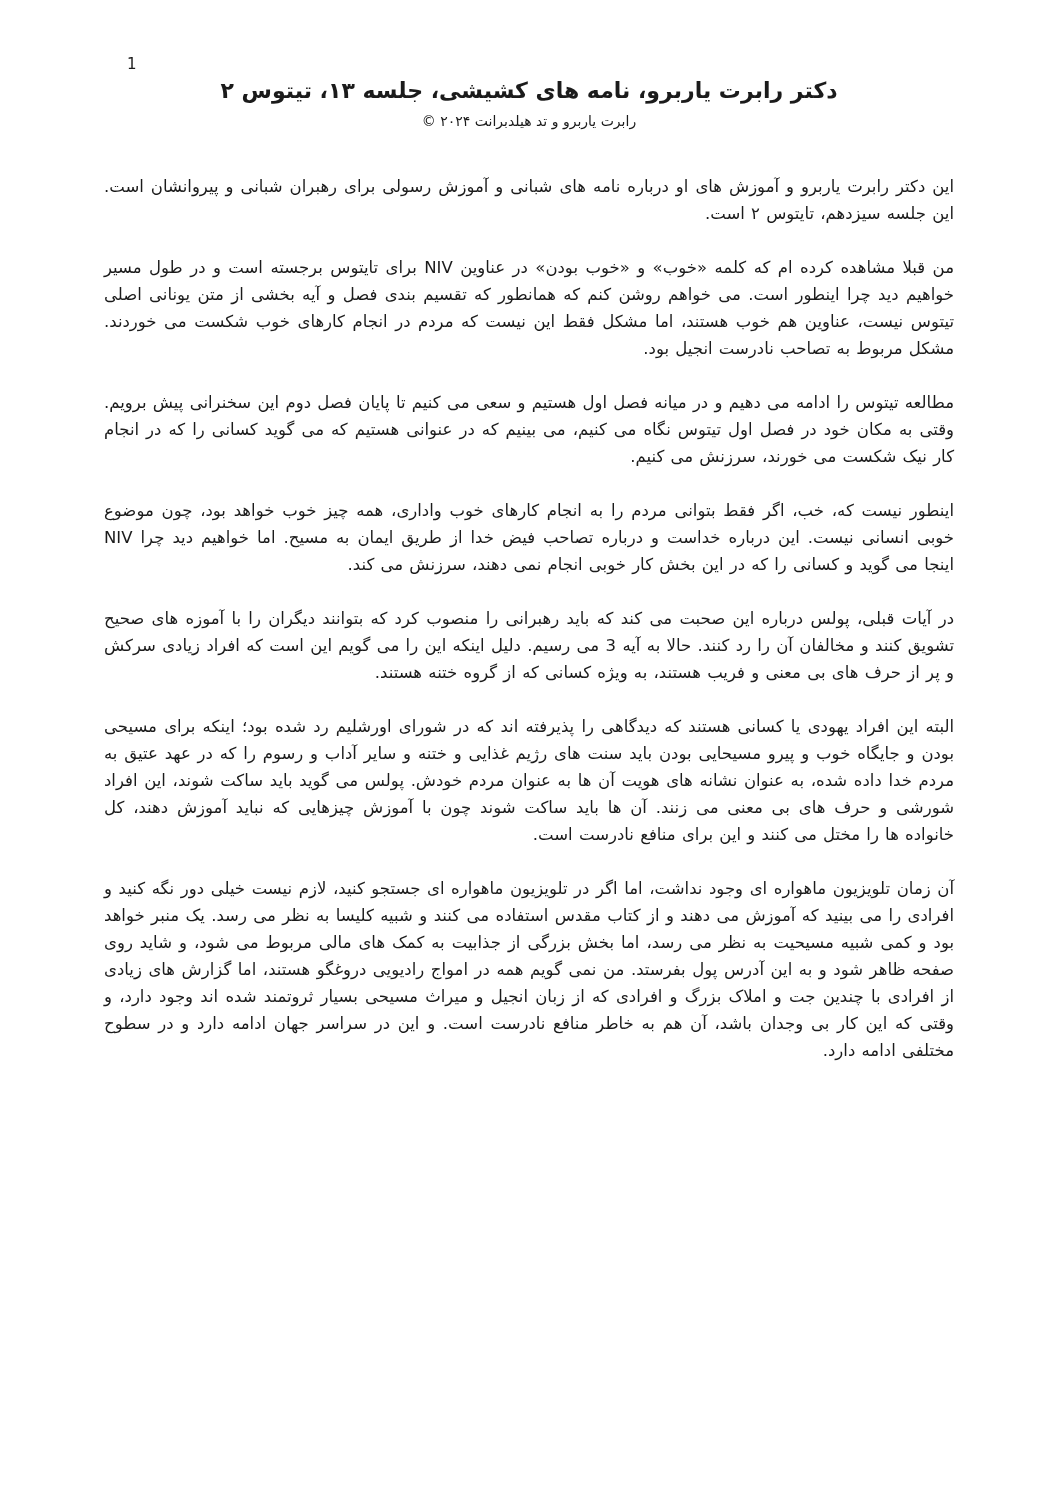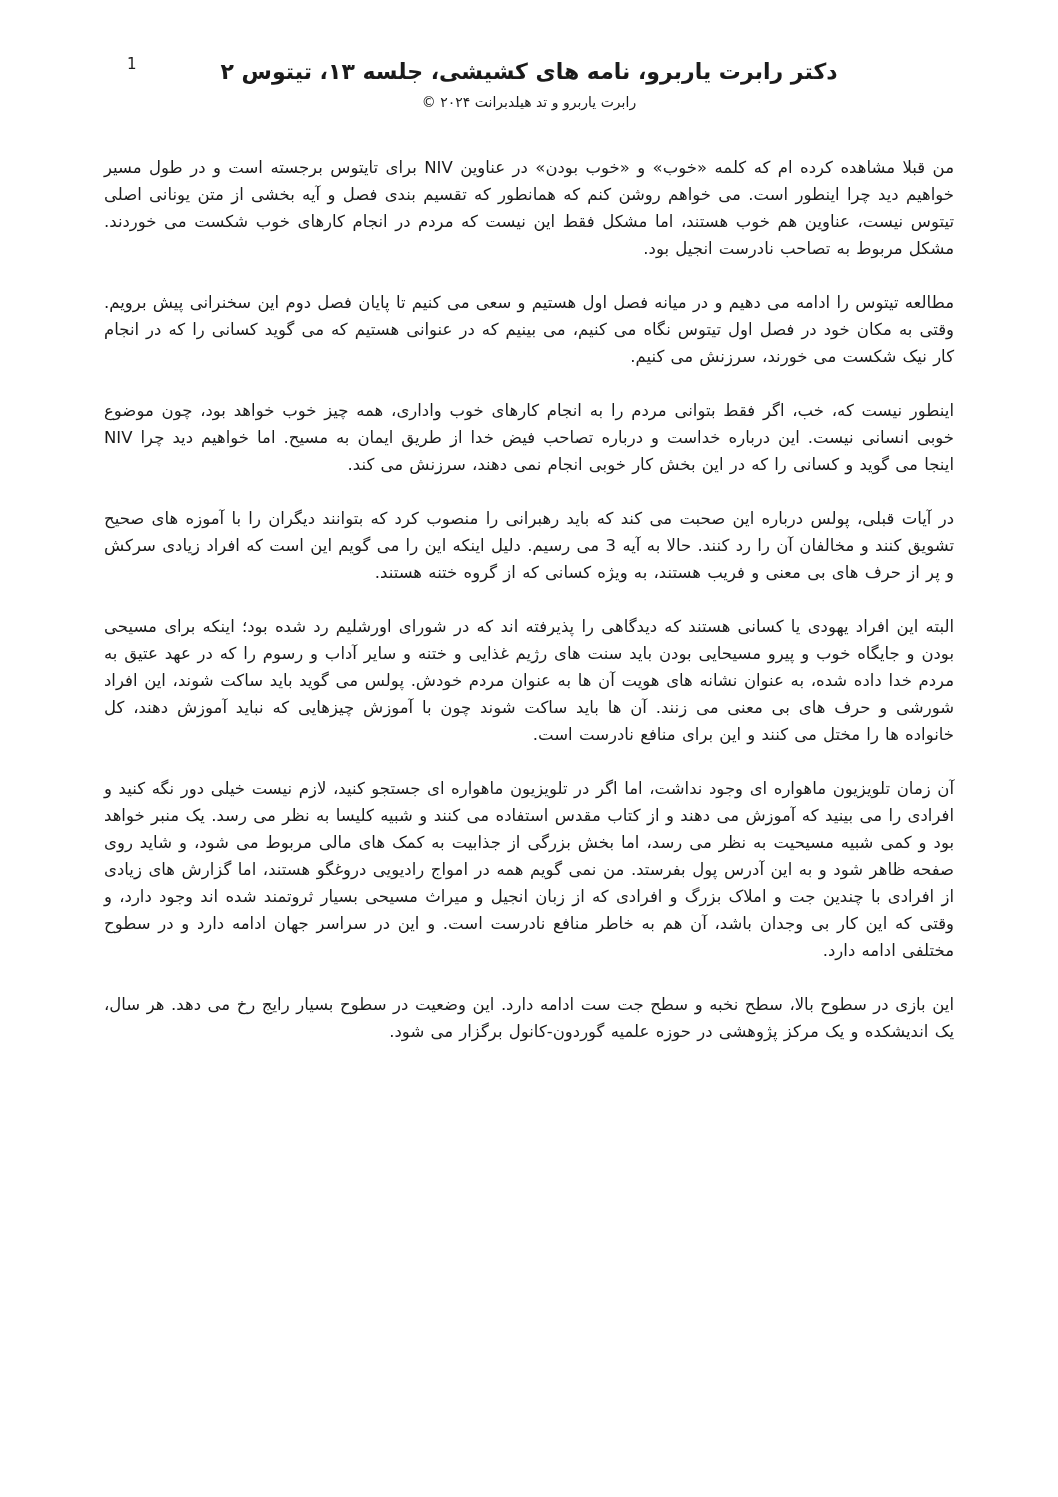--- a/index.html
+++ b/index.html
@@ -31,21 +31,21 @@
     color: #1b1b1b;
     direction: ltr;
   }
   .doc-title {
     direction: rtl;
     text-align: center;
     font-size: 22px;
     font-weight: bold;
     line-height: 1.3;
     margin: 0;
-    padding-top: 58px;
+    padding-top: 77px;
   }
   .copyright {
     direction: ltr; 
     text-align: center;
     font-size: 14px;
     margin-top: 7px;
   }
   .body-text {
     margin-top: 44px;
   }
@@ -64,22 +64,22 @@
 
 <div class="page">
 
   <div class="page-number">1</div>
 
   <h1 class="doc-title">دکتر رابرت یاربرو، نامه های کشیشی، جلسه ۱۳، تیتوس ۲</h1>
 
   <div class="copyright">© ۲۰۲۴ رابرت یاربرو و تد هیلدبرانت</div>
 
   <div class="body-text">
+    <p class="para">این دکتر رابرت یاربرو و آموزش های او درباره نامه های شبانی و آموزش رسولی برای رهبران شبانی و پیروانشان است. این جلسه سیزدهم، تایتوس ۲ است.</p>
     <p class="para">من قبلا مشاهده کرده ام که کلمه «خوب» و «خوب بودن» در عناوین NIV برای تایتوس برجسته است و در طول مسیر خواهیم دید چرا اینطور است. می خواهم روشن کنم که همانطور که تقسیم بندی فصل و آیه بخشی از متن یونانی اصلی تیتوس نیست، عناوین هم خوب هستند، اما مشکل فقط این نیست که مردم در انجام کارهای خوب شکست می خوردند. مشکل مربوط به تصاحب نادرست انجیل بود.</p>
     <p class="para">مطالعه تیتوس را ادامه می دهیم و در میانه فصل اول هستیم و سعی می کنیم تا پایان فصل دوم این سخنرانی پیش برویم. وقتی به مکان خود در فصل اول تیتوس نگاه می کنیم، می بینیم که در عنوانی هستیم که می گوید کسانی را که در انجام کار نیک شکست می خورند، سرزنش می کنیم.</p>
     <p class="para">اینطور نیست که، خب، اگر فقط بتوانی مردم را به انجام کارهای خوب واداری، همه چیز خوب خواهد بود، چون موضوع خوبی انسانی نیست. این درباره خداست و درباره تصاحب فیض خدا از طریق ایمان به مسیح. اما خواهیم دید چرا NIV اینجا می گوید و کسانی را که در این بخش کار خوبی انجام نمی دهند، سرزنش می کند.</p>
     <p class="para">در آیات قبلی، پولس درباره این صحبت می کند که باید رهبرانی را منصوب کرد که بتوانند دیگران را با آموزه های صحیح تشویق کنند و مخالفان آن را رد کنند. حالا به آیه 3 می رسیم. دلیل اینکه این را می گویم این است که افراد زیادی سرکش و پر از حرف های بی معنی و فریب هستند، به ویژه کسانی که از گروه ختنه هستند.</p>
     <p class="para">البته این افراد یهودی یا کسانی هستند که دیدگاهی را پذیرفته اند که در شورای اورشلیم رد شده بود؛ اینکه برای مسیحی بودن و جایگاه خوب و پیرو مسیحایی بودن باید سنت های رژیم غذایی و ختنه و سایر آداب و رسوم را که در عهد عتیق به مردم خدا داده شده، به عنوان نشانه های هویت آن ها به عنوان مردم خودش. پولس می گوید باید ساکت شوند، این افراد شورشی و حرف های بی معنی می زنند. آن ها باید ساکت شوند چون با آموزش چیزهایی که نباید آموزش دهند، کل خانواده ها را مختل می کنند و این برای منافع نادرست است.</p>
     <p class="para">آن زمان تلویزیون ماهواره ای وجود نداشت، اما اگر در تلویزیون ماهواره ای جستجو کنید، لازم نیست خیلی دور نگه کنید و افرادی را می بینید که آموزش می دهند و از کتاب مقدس استفاده می کنند و شبیه کلیسا به نظر می رسد. یک منبر خواهد بود و کمی شبیه مسیحیت به نظر می رسد، اما بخش بزرگی از جذابیت به کمک های مالی مربوط می شود، و شاید روی صفحه ظاهر شود و به این آدرس پول بفرستد. من نمی گویم همه در امواج رادیویی دروغگو هستند، اما گزارش های زیادی از افرادی با چندین جت و املاک بزرگ و افرادی که از زبان انجیل و میراث مسیحی بسیار ثروتمند شده اند وجود دارد، و وقتی که این کار بی وجدان باشد، آن هم به خاطر منافع نادرست است. و این در سراسر جهان ادامه دارد و در سطوح مختلفی ادامه دارد.</p>
-    <p class="para">این بازی در سطوح بالا، سطح نخبه و سطح جت ست ادامه دارد. این وضعیت در سطوح بسیار رایج رخ می دهد. هر سال، یک اندیشکده و یک مرکز پژوهشی در حوزه علمیه گوردون-کانول برگزار می شود.</p>
   </div>
 
 </div>
 
 </body></html>

